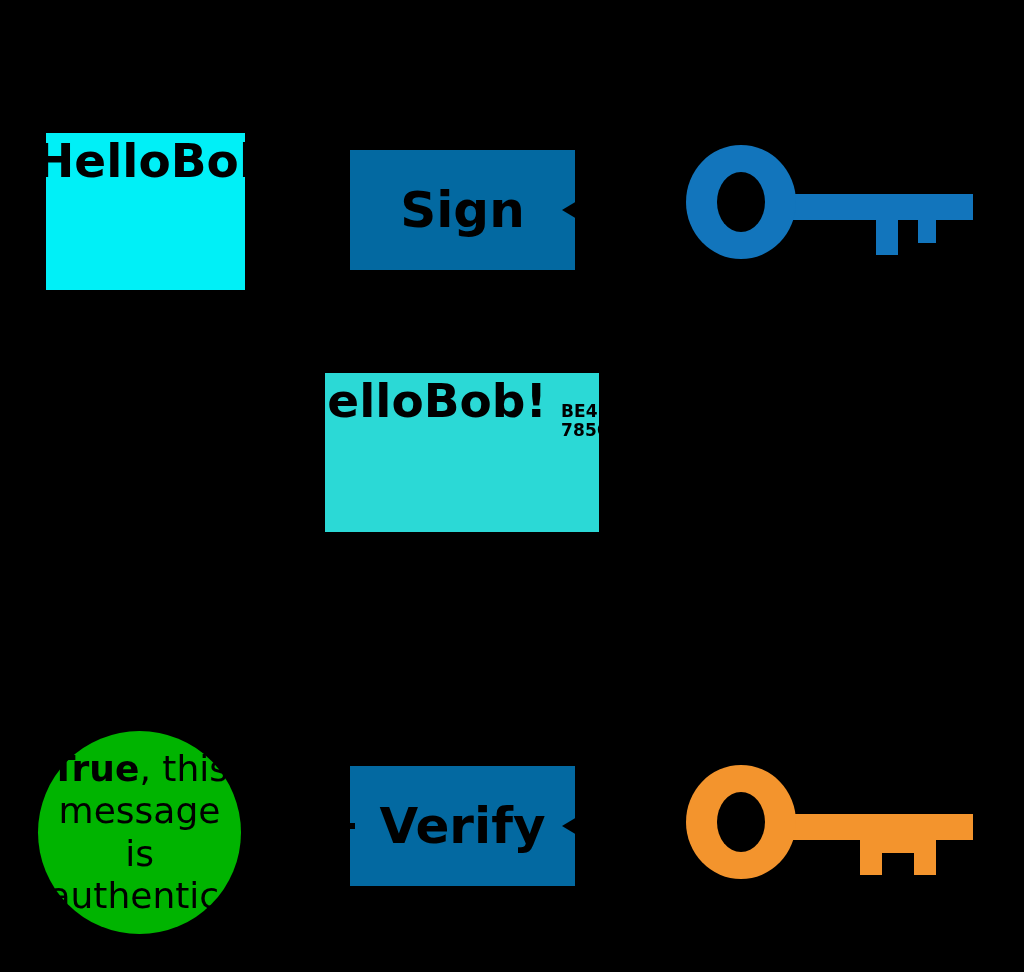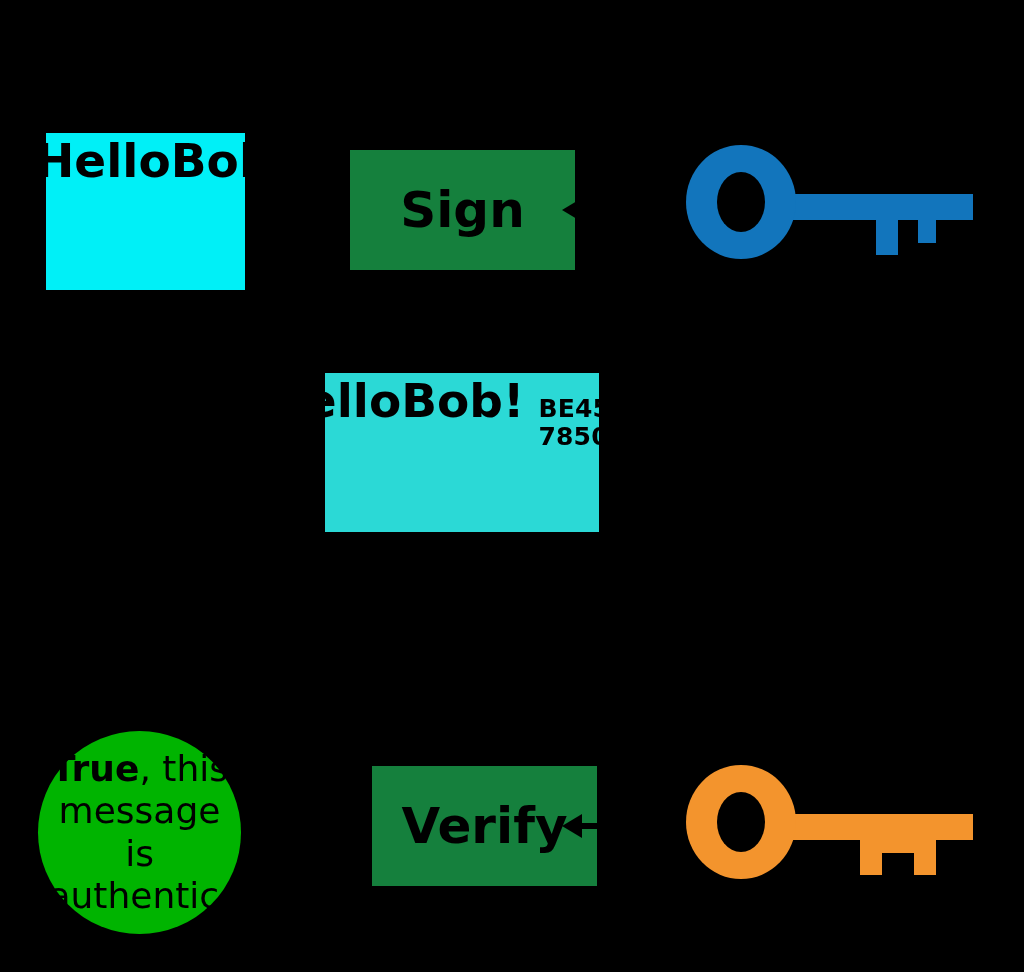--- a/index.html
+++ b/index.html
@@ -41,39 +41,39 @@
     background: #2BD9D6;
     padding-left: 22px;
     font-size: 47px;
     line-height: 1.18;
   }
   #msg-signed .row {
     display: flex;
     align-items: baseline;
   }
   #msg-signed .sig {
-    font-size: 25px;
+    font-size: 17px;
     line-height: 1.12;
     margin-left: 14px;
     letter-spacing: 0.2px;
   }
   #msg-signed .sig div { white-space: nowrap; }
 
   
   .op-box {
-    background: #15803d;
+    background: #0369a1;
     display: flex;
     align-items: center;
     justify-content: center;
     color: #000000;
     font-weight: bold;
     font-size: 50px;
   }
   #op-sign   { left: 350px; top: 150px; width: 225px; height: 120px; }
-  #op-verify { left: 350px; top: 766px; width: 225px; height: 120px; margin-left: 22px; }
+  #op-verify { left: 350px; top: 766px; width: 225px; height: 120px; }
 
   
   #result-bubble {
     left: 38px; top: 731px; width: 203px; height: 203px;
     border-radius: 50%;
     background: #00B400;
     color: #000000;
     display: flex;
     align-items: center;
     justify-content: center;

